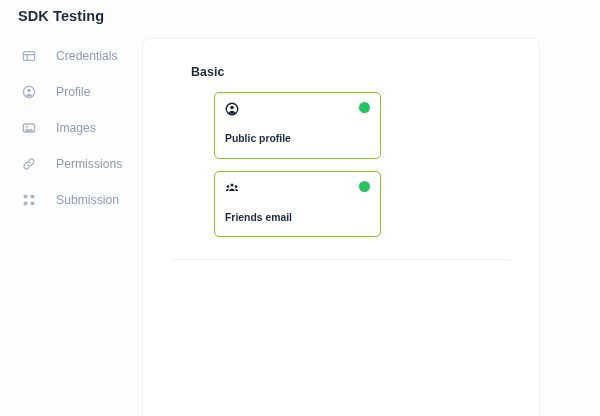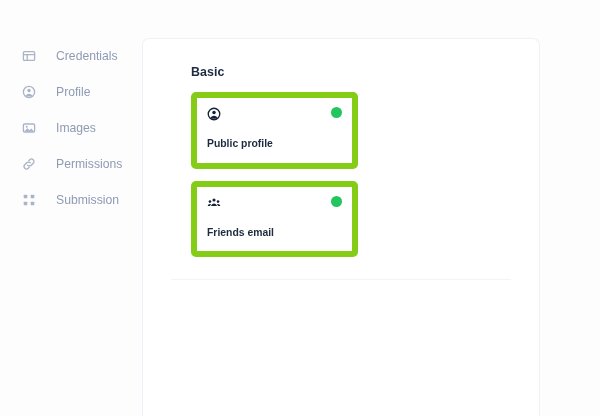--- a/index.html
+++ b/index.html
@@ -54,21 +54,21 @@
   .card-grid { display: flex; flex-wrap: wrap; gap: 12px; }
 
   .perm-card {
     width: 167px; min-height: 66px;
     border-radius: 5px;
     padding: 9px 10px 10px 10px;
     background: #fff;
     display: flex; flex-direction: column;
     cursor: pointer;
   }
-  .perm-card.on  { border: 6px solid #84cc16; }
+  .perm-card.on  { border: 1px solid #84cc16; margin-left: 23px; }
 
   .card-top { display: flex; align-items: flex-start;
     justify-content: space-between; margin-bottom: 16px; }
   .card-icon { width: 14px; height: 14px; }
   .card-icon svg { display: block; }
 
   .dot { width: 11px; height: 11px; border-radius: 50%; flex: 0 0 11px; }
   .dot.on  { background: #22c55e; }
 
   .card-name {
@@ -79,20 +79,21 @@
     font-size: 9.3px; color: #98a3b8; line-height: 1.38;
   }
 
   .divider { height: 1px; background: #f1f4f9; margin: 22px 0 20px 0; }
 </style>
 </head>
 <body>
 
 <div class="page">
 
+  <div class="page-title">SDK Testing</div>
 
   <nav class="sidebar">
       <div class="nav-item">
         <span class="nav-icon">
           <svg viewBox="0 0 16 16" width="14" height="14" fill="none" stroke="#aab4c7" stroke-width="1.5" stroke-linecap="round" stroke-linejoin="round">
             <rect x="1.6" y="3" width="12.8" height="10" rx="1.4"></rect>
             <line x1="1.6" y1="6.4" x2="14.4" y2="6.4"></line>
             <line x1="6" y1="6.4" x2="6" y2="13"></line>
           </svg>
         </span>

